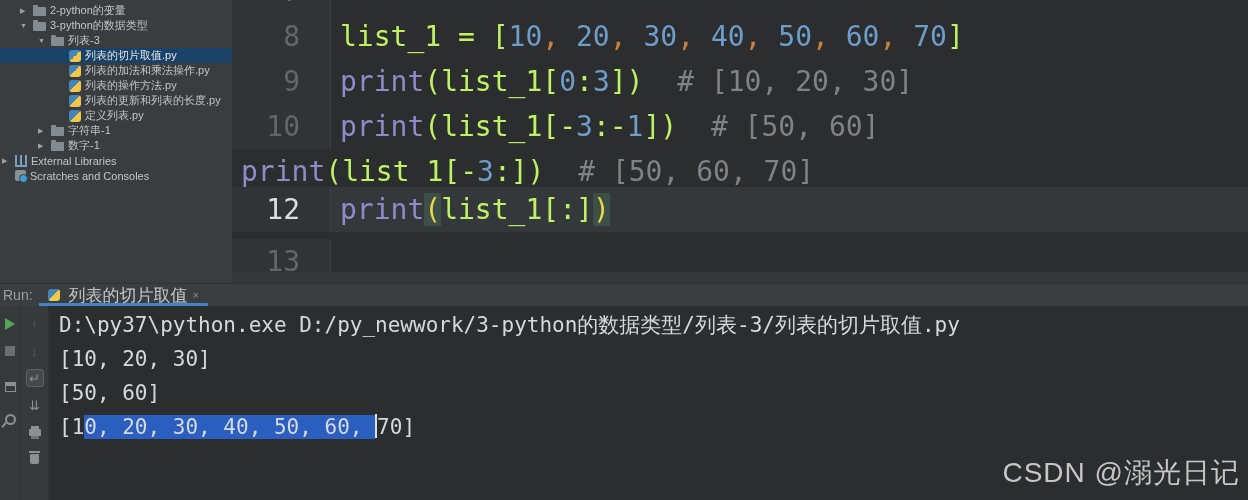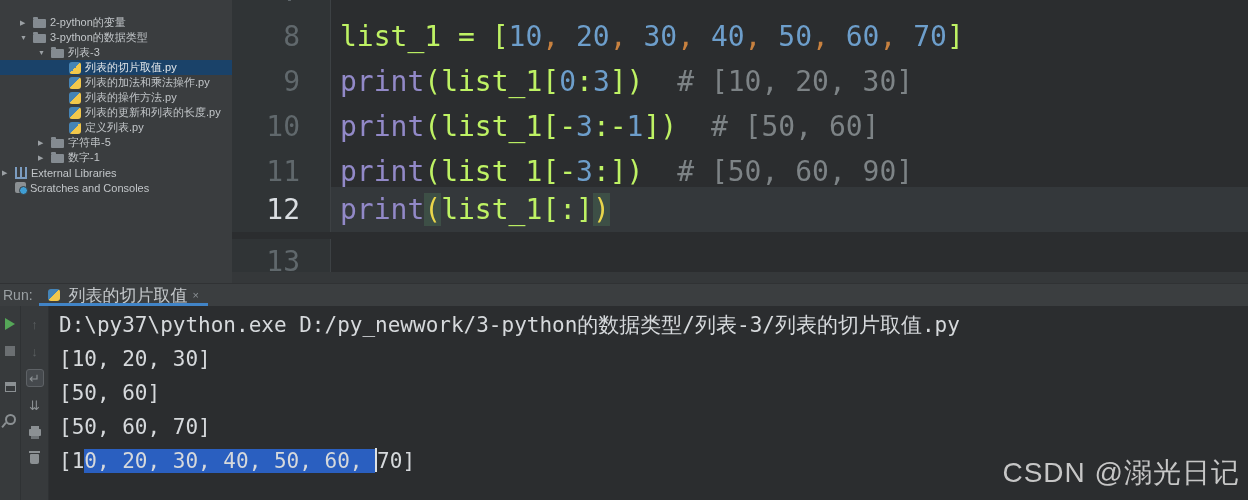--- a/index.html
+++ b/index.html
@@ -4,21 +4,21 @@
 <style>
   html,body{margin:0;padding:0;background:#1e1f21;}
   .app{position:relative;width:1248px;height:500px;overflow:hidden;
        background:#2b2d2f;font-family:"Liberation Sans",sans-serif;}
 
   
   .top{position:absolute;left:0;top:0;width:1248px;height:283px;display:flex;}
 
   
   .sidebar{width:232px;height:100%;background:#3a3d3f;flex:none;overflow:hidden;
-           padding-top:15px;box-sizing:border-box;}
+           padding-top:3px;box-sizing:border-box;}
   .tree-row{display:flex;align-items:center;height:15px;font-size:11px;
             color:#c2c6c9;white-space:nowrap;}
   .tree-row.sel{background:#1a4269;color:#e2e6e9;}
   .tree-row.ind0{padding-left:2px;}
   .tree-row.ind1{padding-left:20px;}
   .tree-row.ind2{padding-left:38px;}
   .tree-row.ind3{padding-left:56px;}
   .ic{display:inline-block;flex:none;}
   .ic-arrow{width:13px;font-size:7px;color:#9ba0a4;text-align:left;}
   .ic-folder{width:13px;height:9px;background:#848b91;border-radius:1px;
@@ -144,21 +144,21 @@
           <span class="tree-label">列表的更新和列表的长度.py</span>
         </div>
         <div class="tree-row ind3">
           <span class="ic ic-arrow"></span>
           <span class="ic ic-py"></span>
           <span class="tree-label">定义列表.py</span>
         </div>
         <div class="tree-row ind2">
           <span class="ic ic-arrow">▶</span>
           <span class="ic ic-folder"></span>
-          <span class="tree-label">字符串-5</span>
+          <span class="tree-label">字符串-1</span>
         </div>
         <div class="tree-row ind2">
           <span class="ic ic-arrow">▶</span>
           <span class="ic ic-folder"></span>
           <span class="tree-label">数字-1</span>
         </div>
         <div class="tree-row ind0">
           <span class="ic ic-arrow">▶</span>
           <span class="ic ic-lib"></span>
           <span class="tree-label">External Libraries</span>
@@ -182,22 +182,21 @@
           </div>
           <div class="code-line" style="top: 59px;">
             <span class="ln">9</span>
             <span class="ct"><span class="tk-p">print</span><span class="tk-t">(list_1[</span><span class="tk-n">0</span><span class="tk-t">:</span><span class="tk-n">3</span><span class="tk-t">])</span><span class="tk-cm">  # [10, 20, 30]</span></span>
           </div>
           <div class="code-line" style="top: 104px;">
             <span class="ln">10</span>
             <span class="ct"><span class="tk-p">print</span><span class="tk-t">(list_1[-</span><span class="tk-n">3</span><span class="tk-t">:-</span><span class="tk-n">1</span><span class="tk-t">])</span><span class="tk-cm">  # [50, 60]</span></span>
           </div>
           <div class="code-line" style="top: 149px;">
-            <span class="ln">11</span>
-            <span class="ct"><span class="tk-p">print</span><span class="tk-t">(list_1[-</span><span class="tk-n">3</span><span class="tk-t">:])</span><span class="tk-cm">  # [50, 60, 90]</span></span>
+            <span class="ct"><span class="tk-p">print</span><span class="tk-t">(list_1[-</span><span class="tk-n">3</span><span class="tk-t">:])</span><span class="tk-cm">  # [50, 60, 70]</span></span>
           </div>
           <div class="code-line current" style="top: 187px;">
             <span class="ln">12</span>
             <span class="ct"><span class="tk-p">print</span><span class="tk-y">(</span><span class="tk-t">list_1[:]</span><span class="tk-y">)</span></span>
           </div>
           <div class="code-line" style="top: 239px;">
             <span class="ln">13</span>
             <span class="ct"></span>
           </div>
         </div>
@@ -240,21 +239,21 @@
         <div class="tbtn on">↵</div>
         <div class="tbtn">⇊</div>
         <div class="tbtn">
             <div class="printer-shape"></div>
           </div>
         <div class="tbtn">
             <div class="trash-shape"></div>
           </div>
       </div>
 
-      <div class="console-text"><div class="cline">D:\py37\python.exe D:/py_newwork/3-python的数据类型/列表-3/列表的切片取值.py</div><div class="cline">[10, 20, 30]</div><div class="cline">[50, 60]</div><div class="cline">[50, 60, 70]</div><div class="cline"><span>[1</span><span class="selbg">0, 20, 30, 40, 50, 60, </span><span class="caret"></span><span>70]</span></div></div>
+      <div class="console-text"><div class="cline">D:\py37\python.exe D:/py_newwork/3-python的数据类型/列表-3/列表的切片取值.py</div><div class="cline">[10, 20, 30]</div><div class="cline">[50, 60]</div><div class="cline"><span>[1</span><span class="selbg">0, 20, 30, 40, 50, 60, </span><span class="caret"></span><span>70]</span></div></div>
 
     </div>
 
   </div>
 
   <div class="watermark">CSDN @溺光日记</div>
 
 </div>
 
 </body></html>

